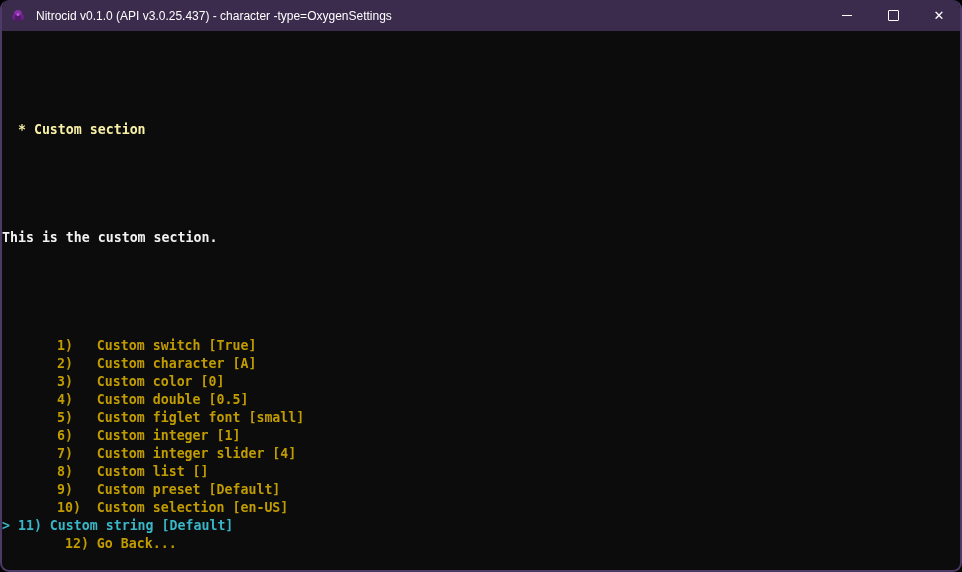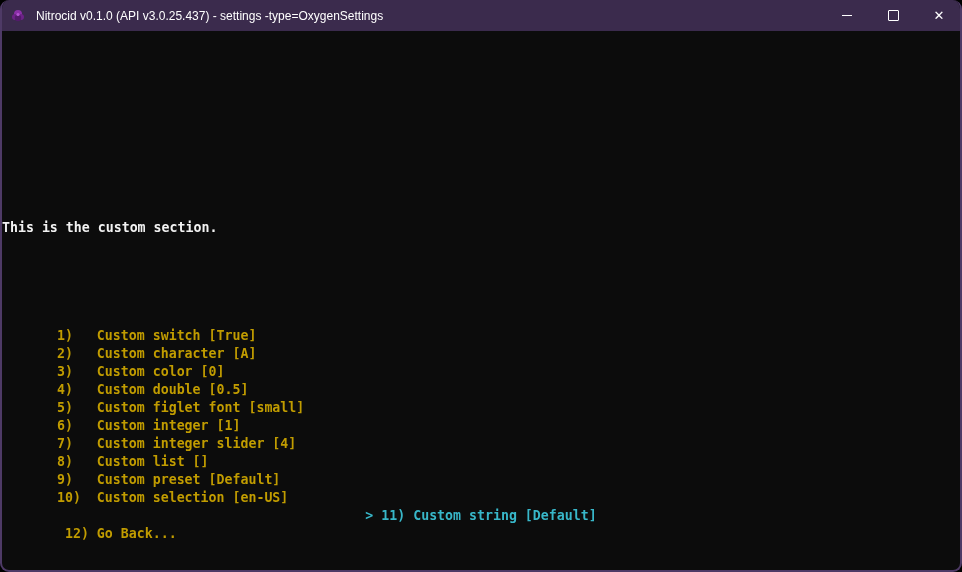--- a/index.html
+++ b/index.html
@@ -29,53 +29,54 @@
   .glyph-close{font-size:13px;line-height:13px;font-family:"DejaVu Sans",sans-serif;}
   .console{
     position:absolute;left:0;top:31px;right:0;bottom:0;
     font-family:"DejaVu Sans Mono",monospace;
     font-size:13.25px;line-height:18px;font-weight:bold;
     white-space:pre;overflow:hidden;
     color:var(--fg_gray,#cccccc);
   }
   .row{height:18px;}
   .c-header{color:var(--fg_bright_yellow,#f9f1a5);}
-  .c-white{color:var(--fg_white,#f2f2f2);margin-top:44px;}
+  .c-white{color:var(--fg_white,#f2f2f2);}
   .c-item{color:var(--fg_yellow,#c19c00);margin-left:47px;}
-  .c-selected{color:var(--fg_cyan,#38b7c9);text-align:center;}
+  .c-selected{color:var(--fg_cyan,#38b7c9);}
 </style>
 </head>
 <body>
 
 <div class="window">
 
   <div class="titlebar">
     <svg class="app-icon" viewBox="0 0 16 16">
       <circle cx="8" cy="6" r="4" fill="#8b2fa8"></circle>
       <circle cx="5" cy="9" r="3" fill="#6d2387"></circle>
       <circle cx="11" cy="9" r="3" fill="#6d2387"></circle>
       <circle cx="8" cy="10" r="3.2" fill="#531a6b"></circle>
       <circle cx="8" cy="6.5" r="1.6" fill="#b455d4"></circle>
     </svg>
-    <span class="title-text">Nitrocid v0.1.0 (API v3.0.25.437) - settings -type=OxygenSettings</span>
+    <span class="title-text">Nitrocid v0.1.0 (API v3.0.25.437) - character -type=OxygenSettings</span>
     <div class="win-controls">
       <div class="win-btn">
           <span class="glyph-min"></span>
         </div>
       <div class="win-btn">
           <span class="glyph-max"></span>
         </div>
       <div class="win-btn">
           <span class="glyph-close">✕</span>
         </div>
     </div>
   </div>
 
   <div class="console">
     <div class="row"></div>
+    <div class="row c-header">  * Custom section</div>
     <div class="row"></div>
     <div class="row c-white">This is the custom section.</div>
     <div class="row"></div>
     <div id="menu-list"><div class="row c-item"> 1)   Custom switch [True]</div><div class="row c-item"> 2)   Custom character [A]</div><div class="row c-item"> 3)   Custom color [0]</div><div class="row c-item"> 4)   Custom double [0.5]</div><div class="row c-item"> 5)   Custom figlet font [small]</div><div class="row c-item"> 6)   Custom integer [1]</div><div class="row c-item"> 7)   Custom integer slider [4]</div><div class="row c-item"> 8)   Custom list []</div><div class="row c-item"> 9)   Custom preset [Default]</div><div class="row c-item"> 10)  Custom selection [en-US]</div><div class="row c-selected">&gt; 11) Custom string [Default]</div><div class="row c-item">  12) Go Back...</div></div>
     
     
     
   </div>
 
 </div>

